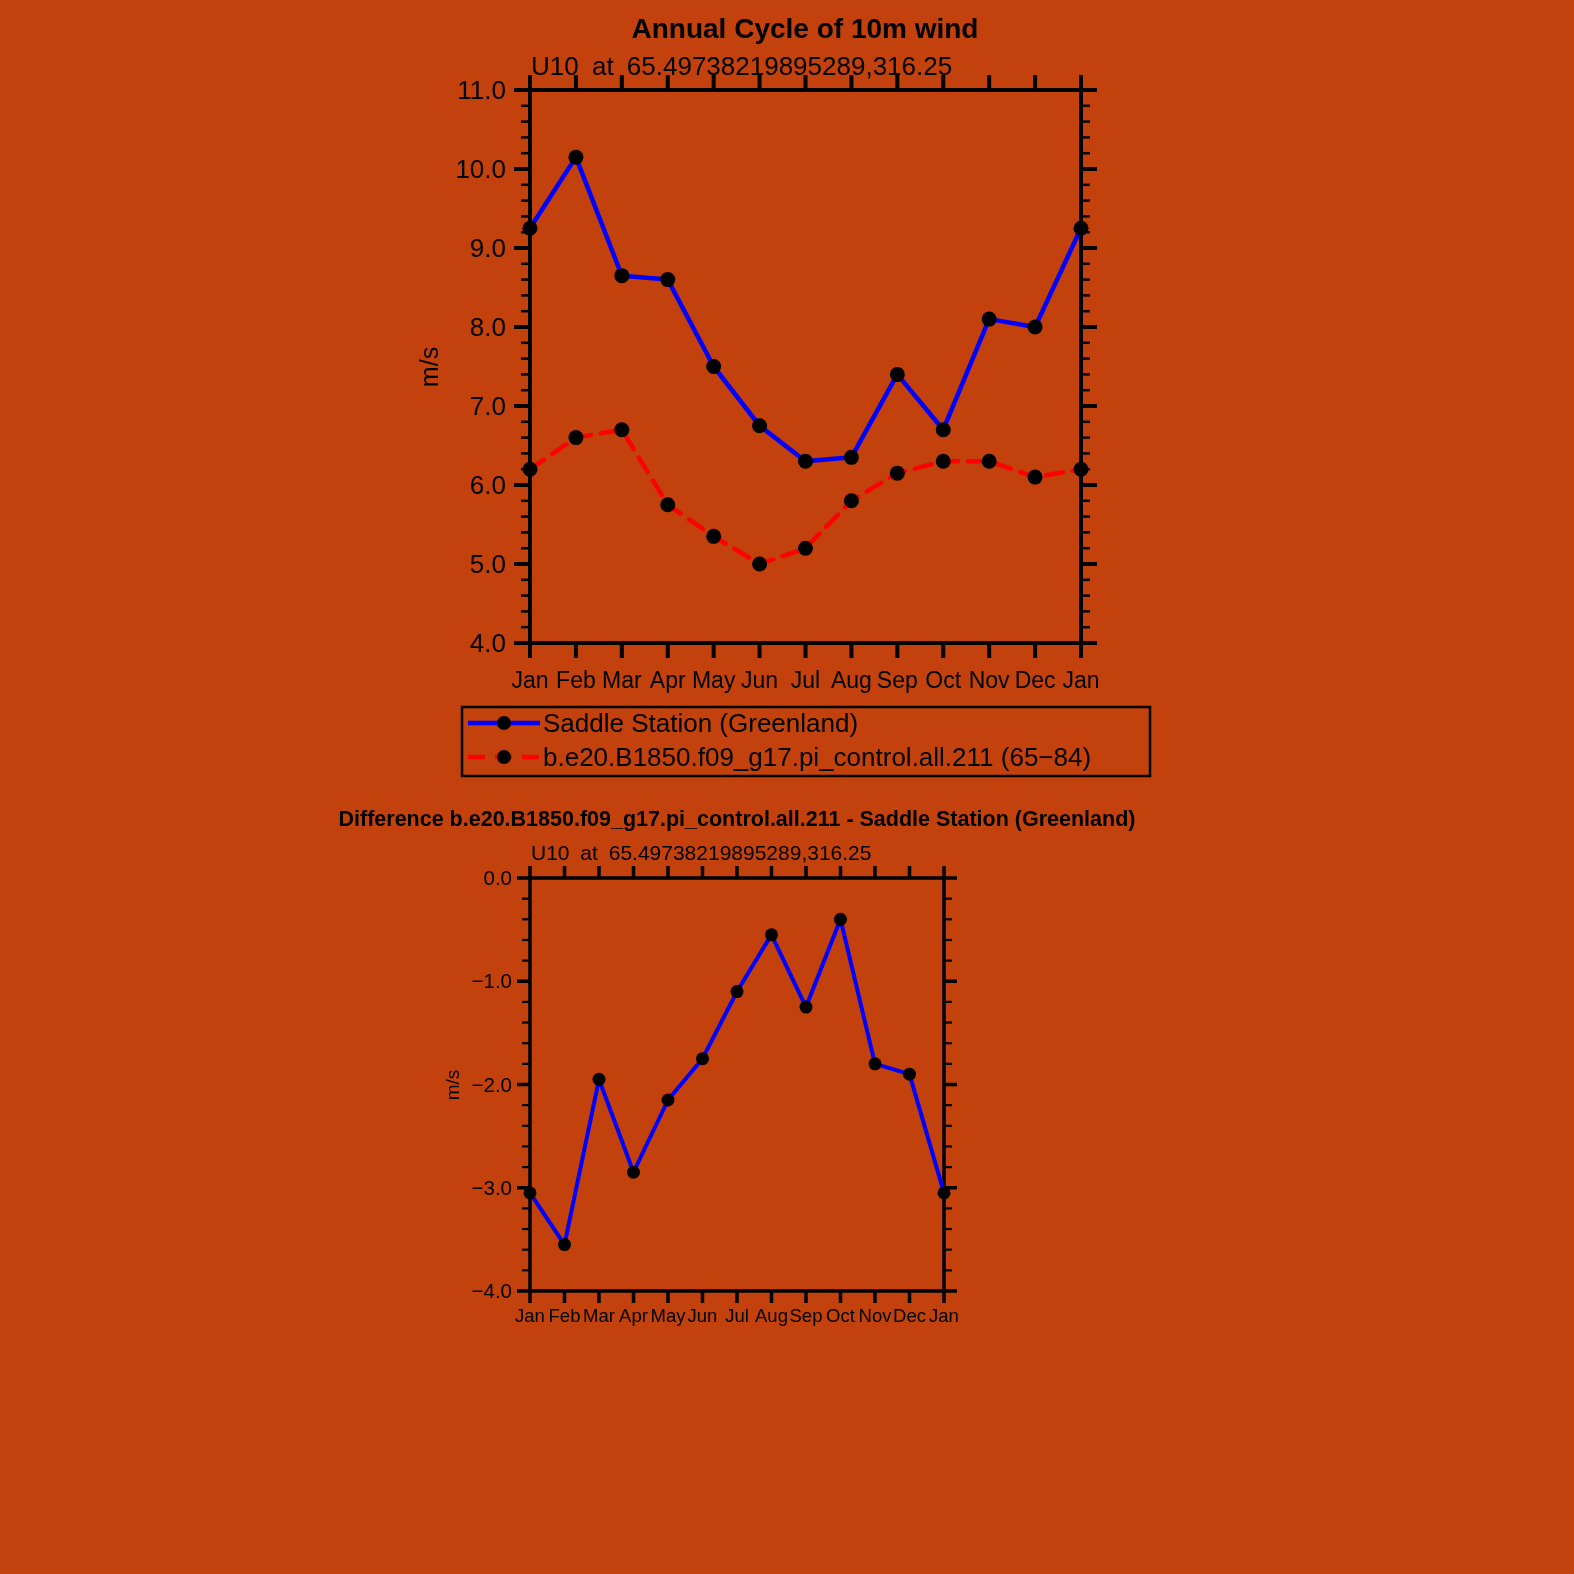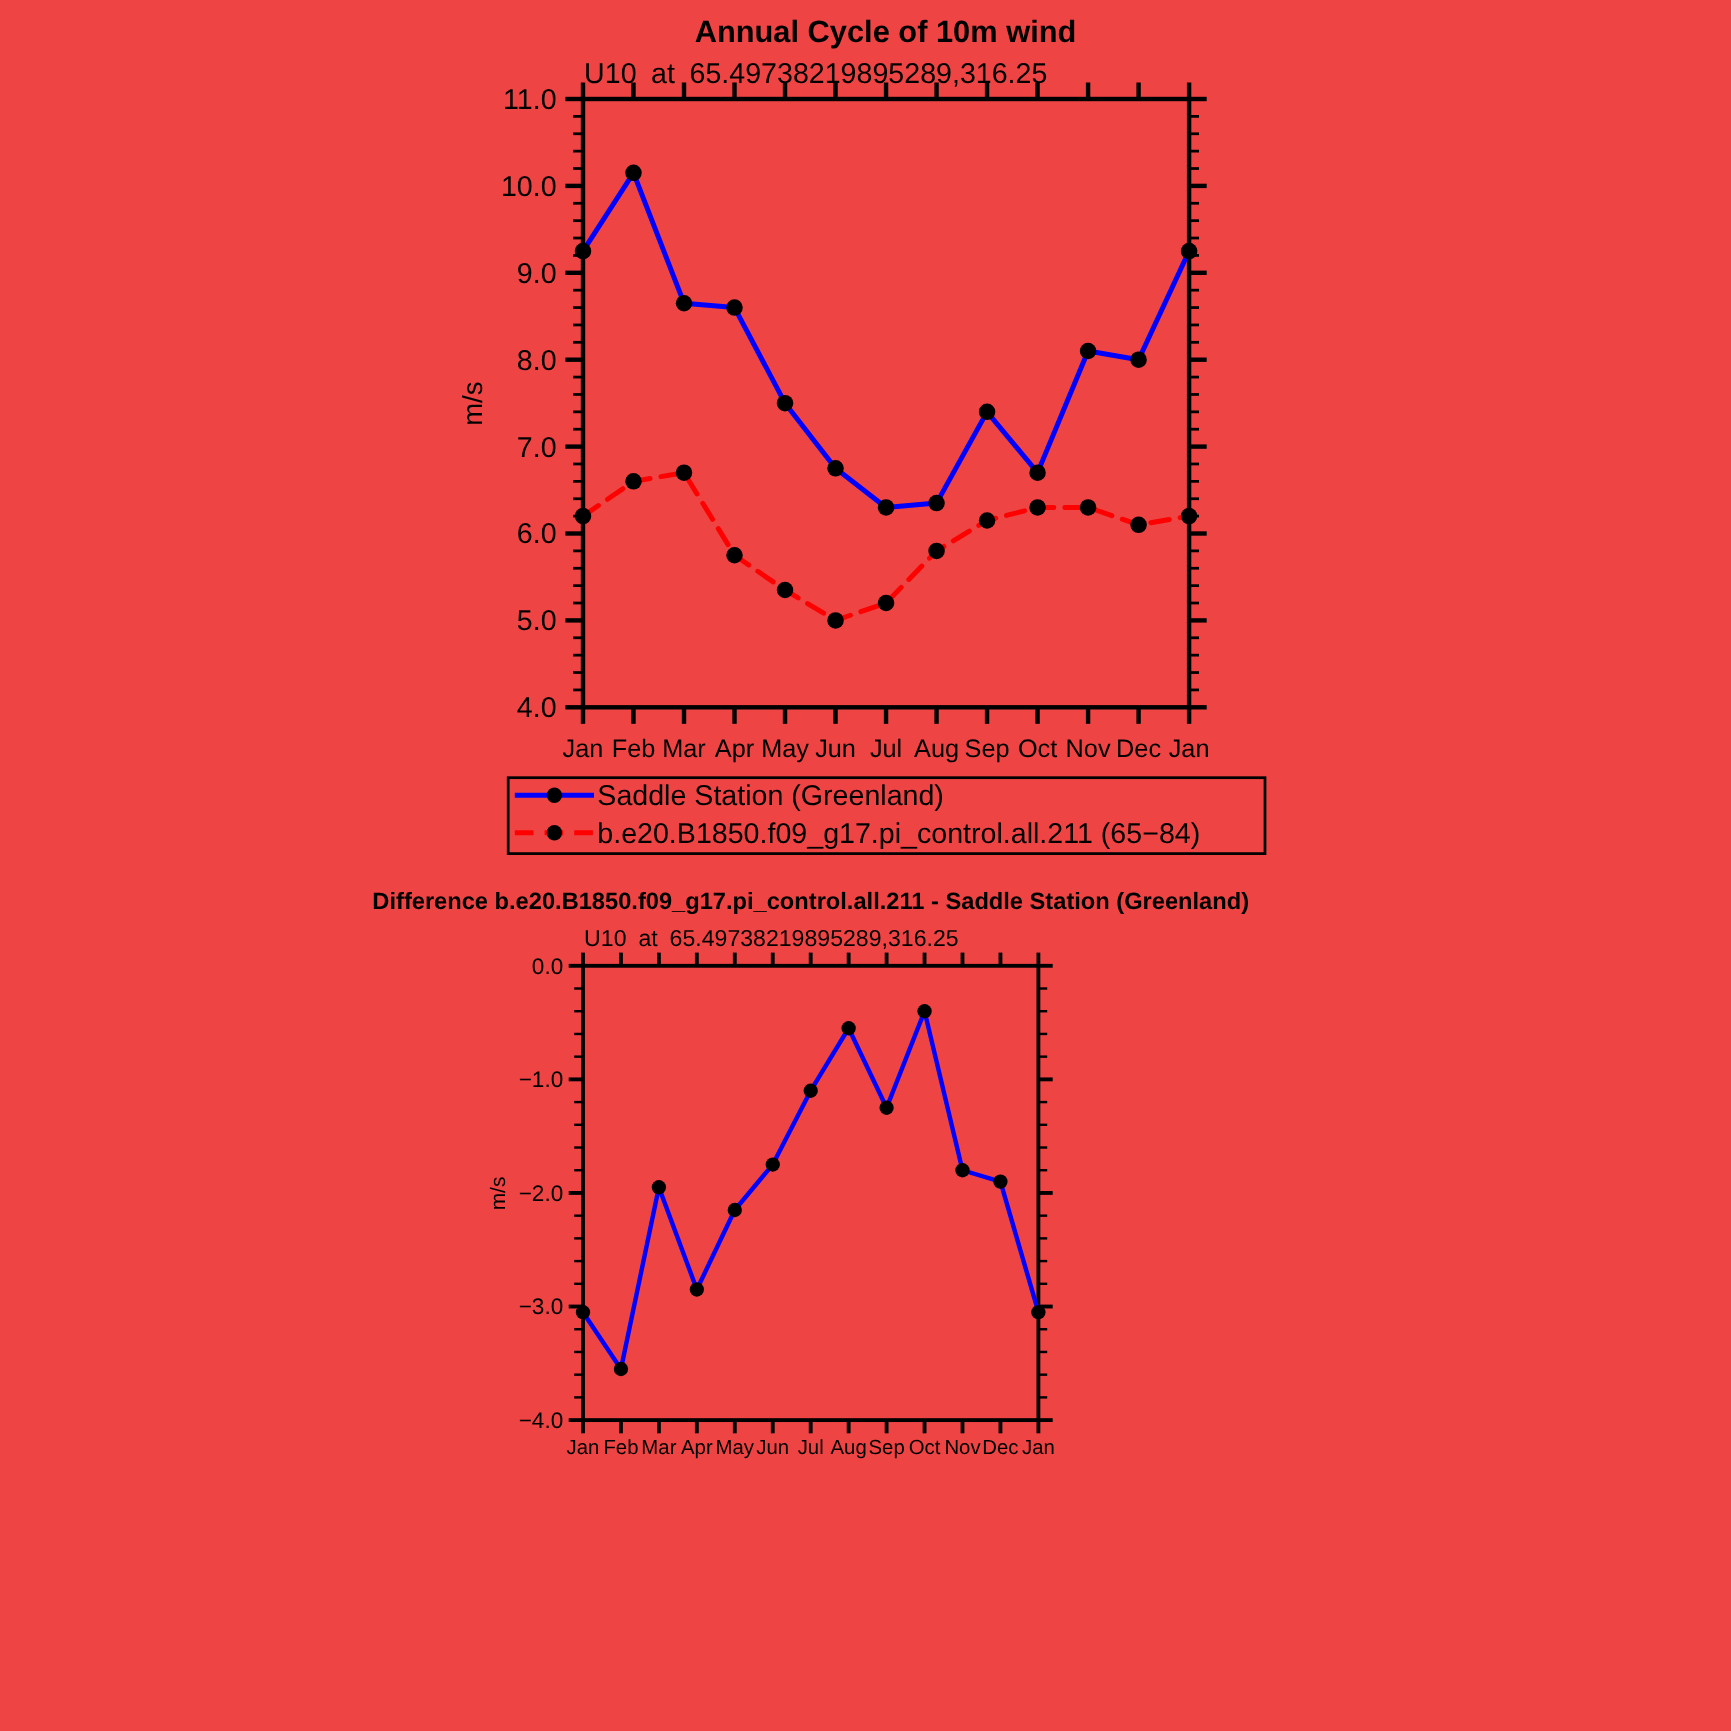--- a/index.html
+++ b/index.html
@@ -1,16 +1,16 @@
 <!DOCTYPE html>
 <html><head>
 <meta charset="utf-8">
 <style>
   html,body{margin:0;padding:0;background:#ffffff;}
-  .canvas{position:relative;width:1574px;height:1574px;background:#ef4444;overflow:hidden;
+  .canvas{position:relative;width:1574px;height:1574px;background:#c2410c;overflow:hidden;
           font-family:"Liberation Sans", sans-serif;}
   svg{position:absolute;left:0;top:0;}
   text{fill:#000000;}
   .title-lg{font-size:28px;font-weight:bold;}
   .subtitle-lg{font-size:26px;word-spacing:6px;}
   .ylab-lg{font-size:25px;}
   .title-sm{font-size:21.5px;font-weight:bold;}
   .subtitle-sm{font-size:21px;word-spacing:5px;}
   .ylab-sm{font-size:19px;}
   .legend-text{font-size:26px;}

